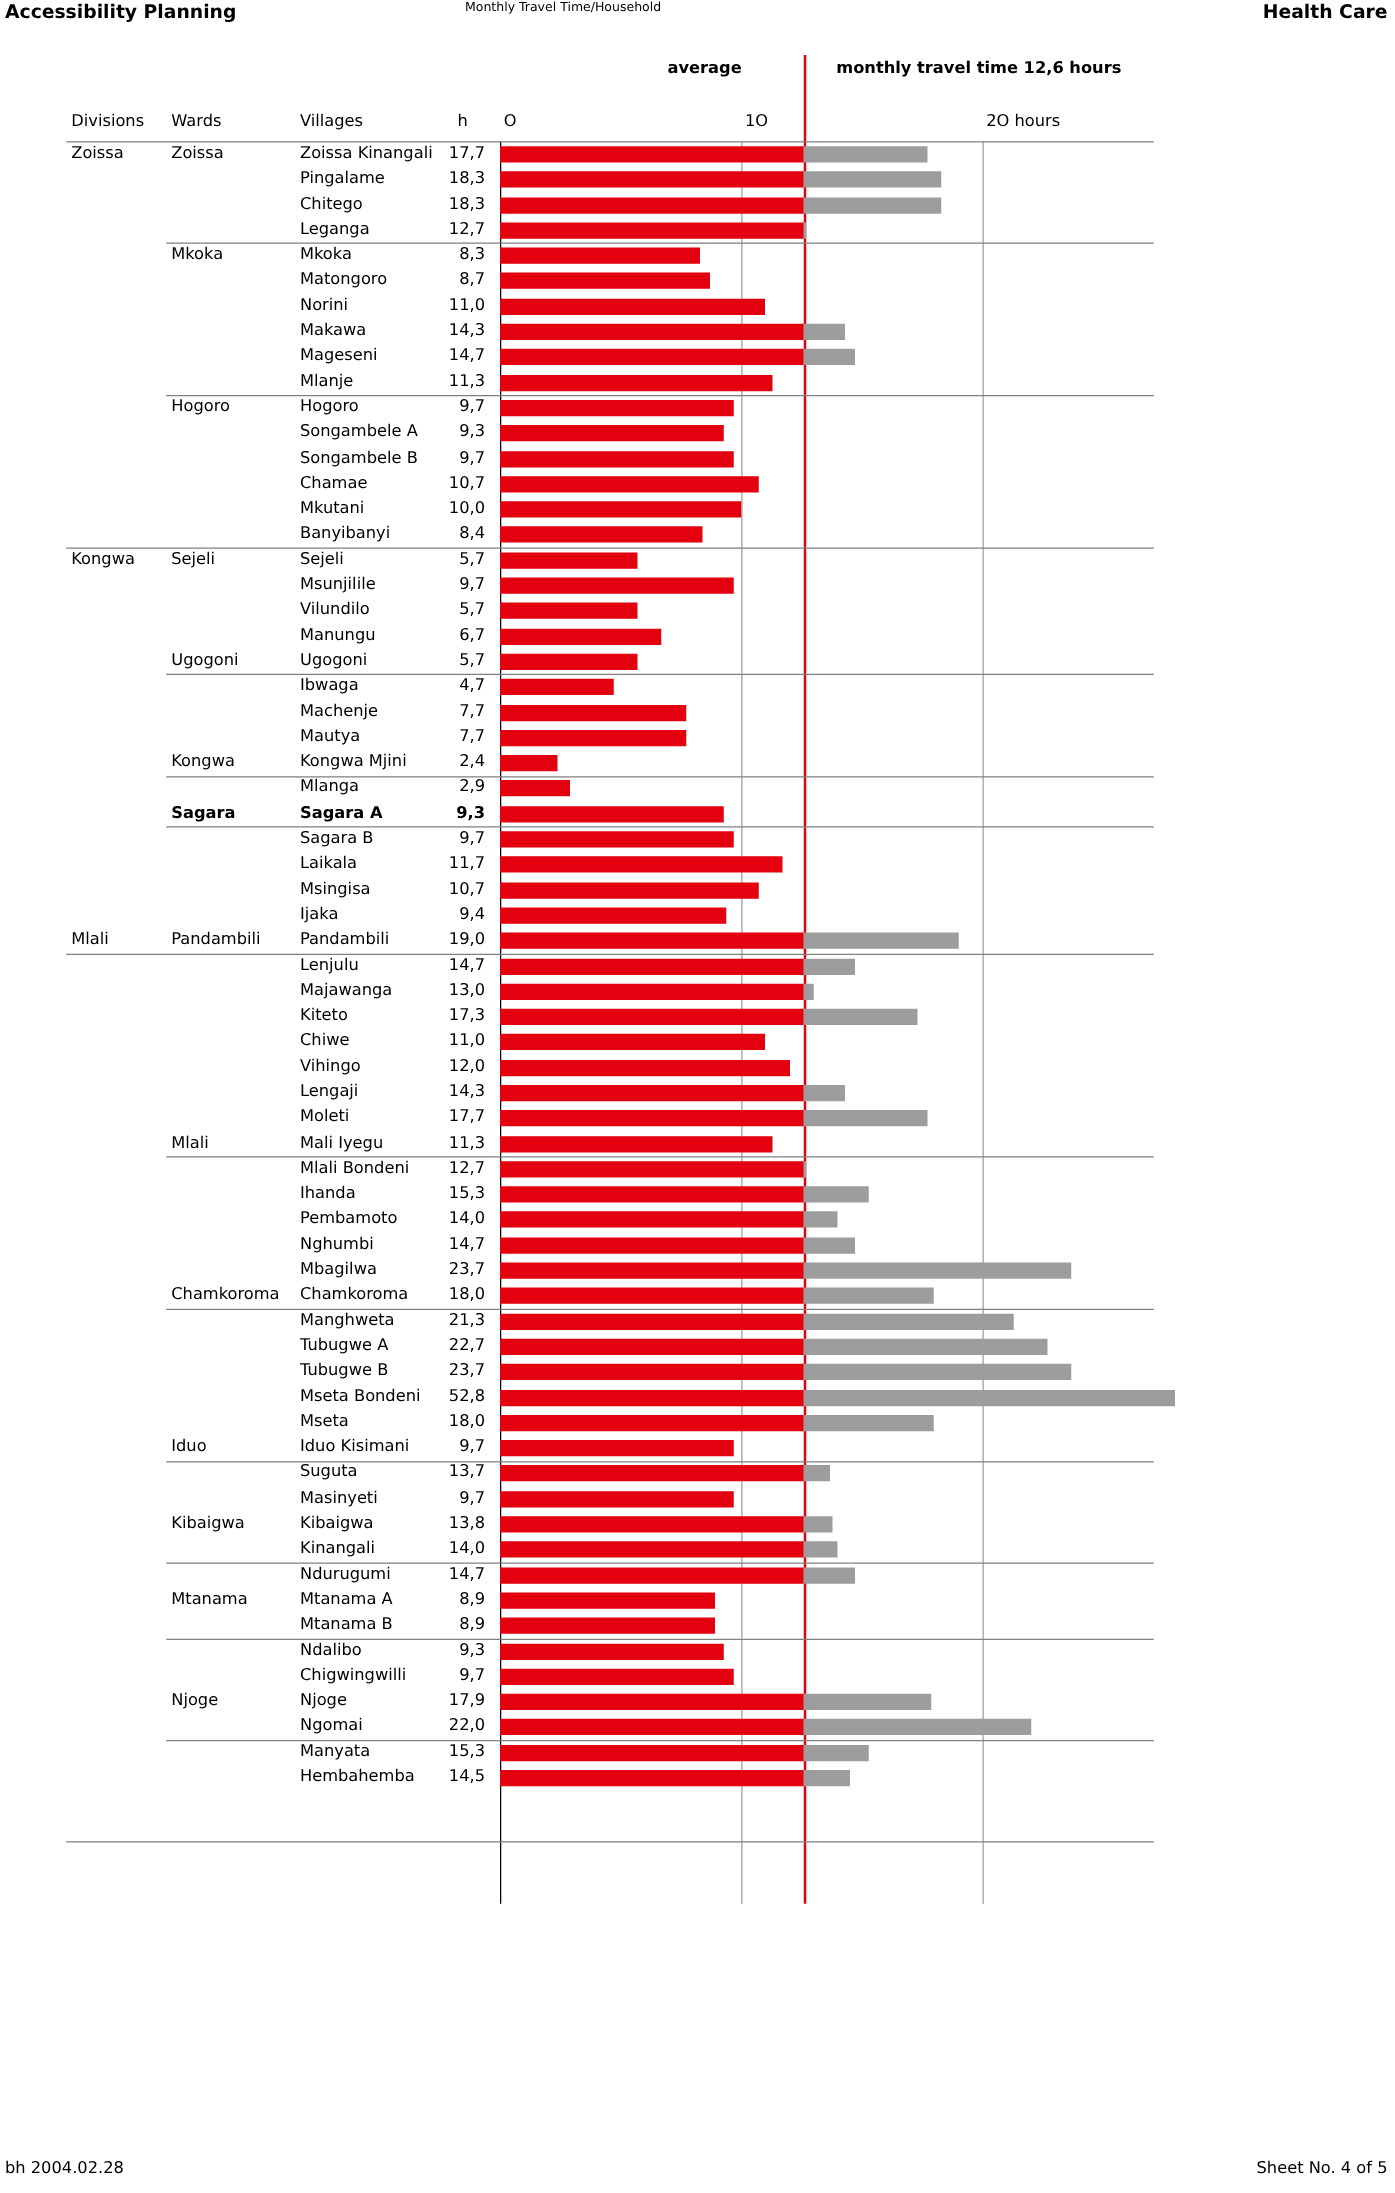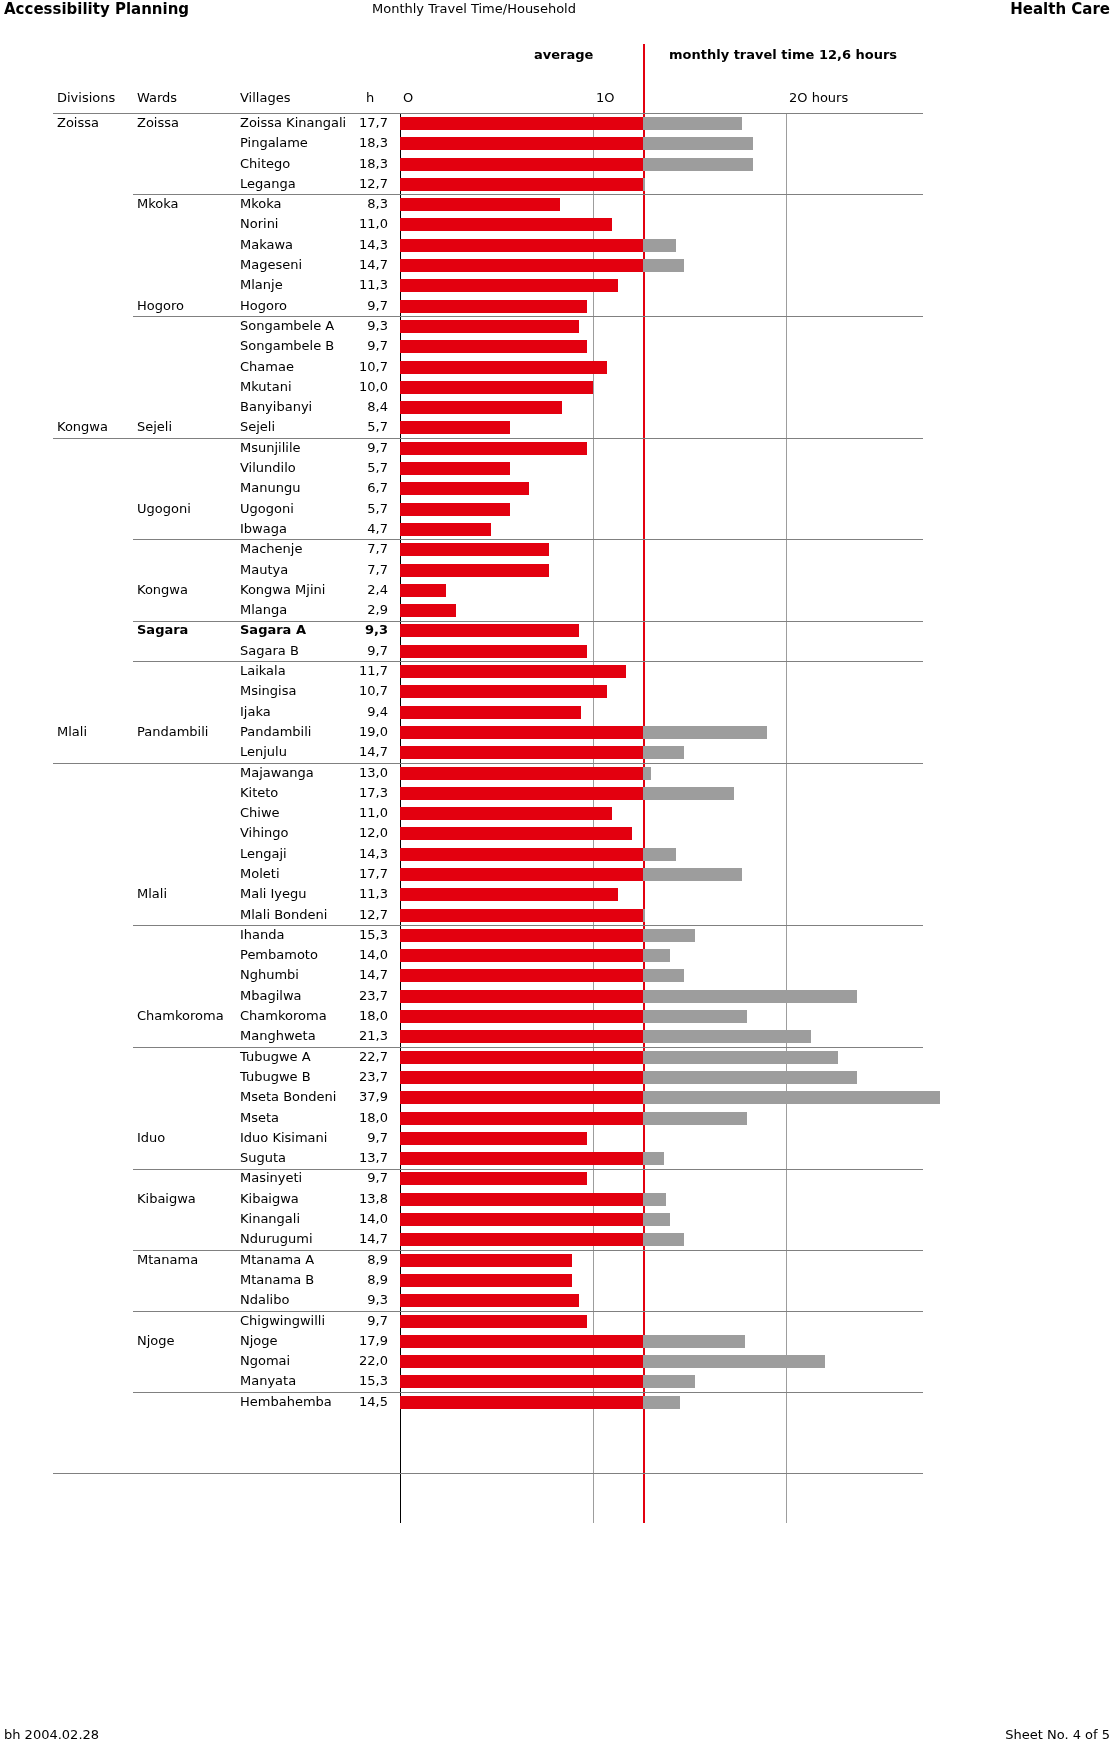--- a/index.html
+++ b/index.html
@@ -28,21 +28,21 @@
     position: absolute;
     left: 4px;
     top: 0px;
     font-weight: bold;
     font-size: 15px;
   }
   .hdr-center {
     position: absolute;
     left: 372px;
     top: 1px;
-    font-size: 13px;
+    font-size: 10px;
   }
   .hdr-right {
     position: absolute;
     right: 6px;
     top: 0px;
     font-weight: bold;
     font-size: 15px;
   }
 
   
@@ -237,20 +237,25 @@
       <div class="bar-grey" style="left: 643.18px; width: 1.93px; background: rgb(157, 157, 157);"></div>
     </div>
     <div class="sep-ward" style="top: 81.2px;"></div>
     <div class="row" style="height: 20.3px;">
       <div class="cell-ward">Mkoka</div>
       <div class="cell-village">Mkoka</div>
       <div class="cell-value">8,3</div>
       <div class="bar-red" style="left: 400px; width: 160.19px; background: rgb(227, 0, 15);"></div>
     </div>
     <div class="row" style="height: 20.3px;">
+      <div class="cell-village">Matongoro</div>
+      <div class="cell-value">8,7</div>
+      <div class="bar-red" style="left: 400px; width: 167.91px; background: rgb(227, 0, 15);"></div>
+    </div>
+    <div class="row" style="height: 20.3px;">
       <div class="cell-village">Norini</div>
       <div class="cell-value">11,0</div>
       <div class="bar-red" style="left: 400px; width: 212.3px; background: rgb(227, 0, 15);"></div>
     </div>
     <div class="row" style="height: 20.3px;">
       <div class="cell-village">Makawa</div>
       <div class="cell-value">14,3</div>
       <div class="bar-red" style="left: 400px; width: 243.18px; background: rgb(227, 0, 15);"></div>
       <div class="bar-grey" style="left: 643.18px; width: 32.81px; background: rgb(157, 157, 157);"></div>
     </div>
@@ -488,21 +493,21 @@
       <div class="bar-grey" style="left: 643.18px; width: 194.93px; background: rgb(157, 157, 157);"></div>
     </div>
     <div class="row" style="height: 20.3px;">
       <div class="cell-village">Tubugwe B</div>
       <div class="cell-value">23,7</div>
       <div class="bar-red" style="left: 400px; width: 243.18px; background: rgb(227, 0, 15);"></div>
       <div class="bar-grey" style="left: 643.18px; width: 214.23px; background: rgb(157, 157, 157);"></div>
     </div>
     <div class="row" style="height: 20.3px;">
       <div class="cell-village">Mseta Bondeni</div>
-      <div class="cell-value">37,9</div>
+      <div class="cell-value">52,8</div>
       <div class="bar-red" style="left: 400px; width: 243.18px; background: rgb(227, 0, 15);"></div>
       <div class="bar-grey" style="left: 643.18px; width: 297.22px; background: rgb(157, 157, 157);"></div>
     </div>
     <div class="row" style="height: 20.3px;">
       <div class="cell-village">Mseta</div>
       <div class="cell-value">18,0</div>
       <div class="bar-red" style="left: 400px; width: 243.18px; background: rgb(227, 0, 15);"></div>
       <div class="bar-grey" style="left: 643.18px; width: 104.22px; background: rgb(157, 157, 157);"></div>
     </div>
     <div class="sep-ward" style="top: 1055.6px;"></div>

